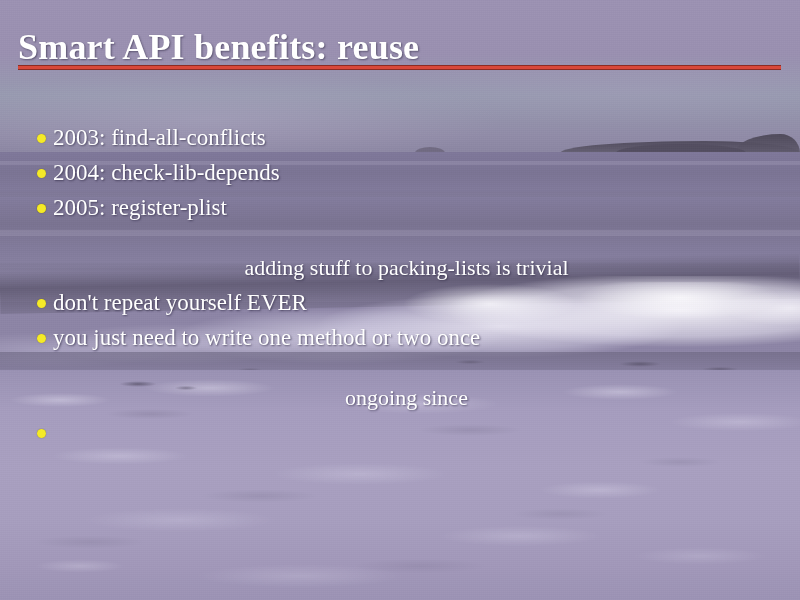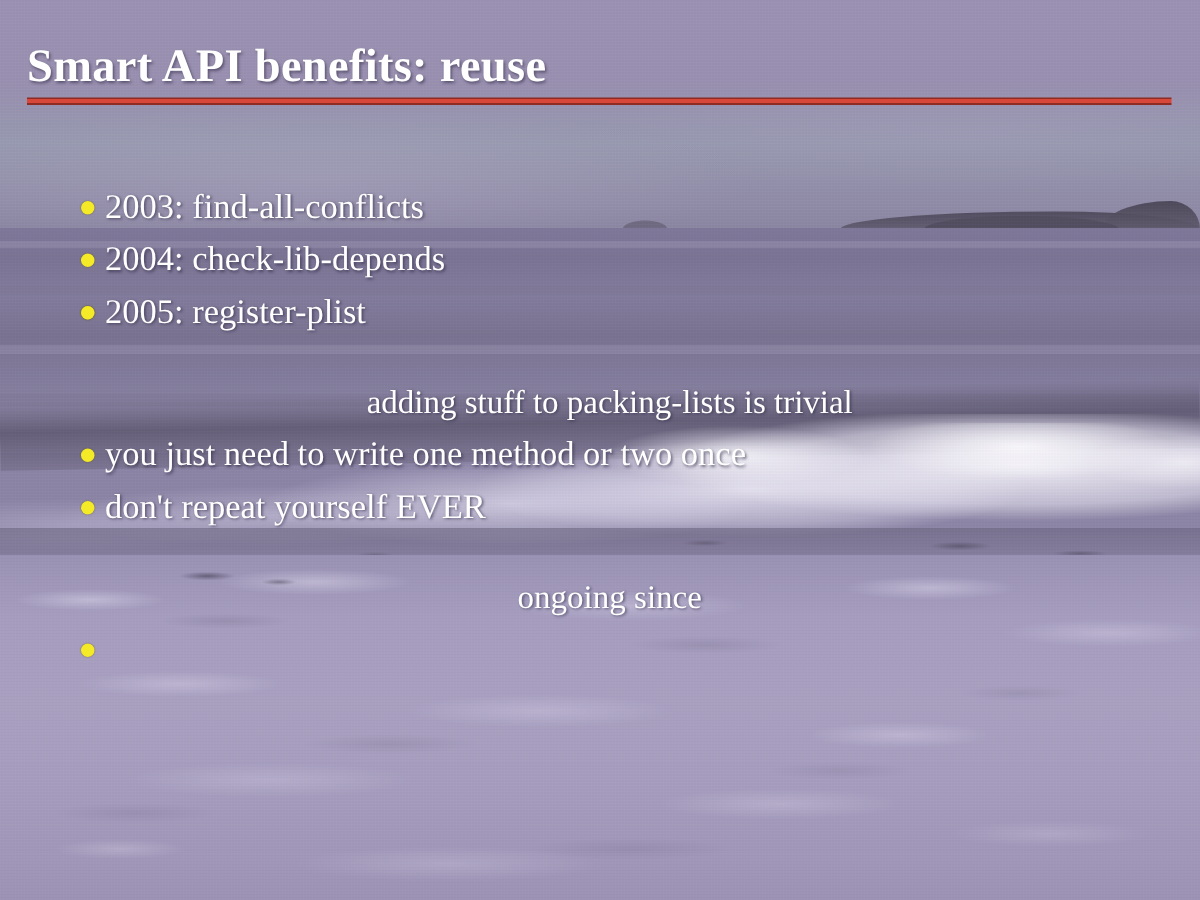--- a/index.html
+++ b/index.html
@@ -193,21 +193,21 @@
   
   .content {
     position: absolute;
     inset: 0;
     z-index: 2;
   }
   .slide-title {
     position: absolute;
     left: 18px;
     top: 26px;
-    font-size: 31px;
+    font-size: 36px;
     font-weight: bold;
     color: #ffffff;
     letter-spacing: .2px;
     text-shadow: 1px 1px 2px rgba(40,35,60,.55);
     white-space: nowrap;
   }
   .title-rule {
     position: absolute;
     left: 18px;
     top: 65px;
@@ -231,21 +231,20 @@
     white-space: nowrap;
     text-shadow: 1px 1px 2px rgba(45,38,66,.65);
   }
   .line.lvl0 {
     padding-left: 13px;
     font-size: 22px;
     text-align: center;
   }
   .line.lvl1 {
     padding-left: 53px;
-    margin-left: 17px;
   }
   .line.lvl1 .bullet {
     position: absolute;
     left: 37px;
     top: 14px;
     width: 9px;
     height: 9px;
     border-radius: 50%;
     background: #f5ea28;
     box-shadow: 0 0 1px rgba(90,80,20,.8);
@@ -305,25 +304,25 @@
       </div>
 
       <div class="spacer big"></div>
 
       <div class="block">
         <div class="line lvl0">
           <span>adding stuff to packing-lists is trivial</span>
         </div>
         <div class="line lvl1">
           <span class="bullet"></span>
+          <span>don't repeat yourself EVER</span>
+        </div>
+        <div class="line lvl1">
+          <span class="bullet"></span>
           <span>you just need to write one method or two once</span>
-        </div>
-        <div class="line lvl1">
-          <span class="bullet"></span>
-          <span>don't repeat yourself EVER</span>
         </div>
       </div>
 
       <div class="spacer big"></div>
 
       <div class="block">
         <div class="line lvl0">
           <span>ongoing since</span>
         </div>
         <div class="line lvl1">

